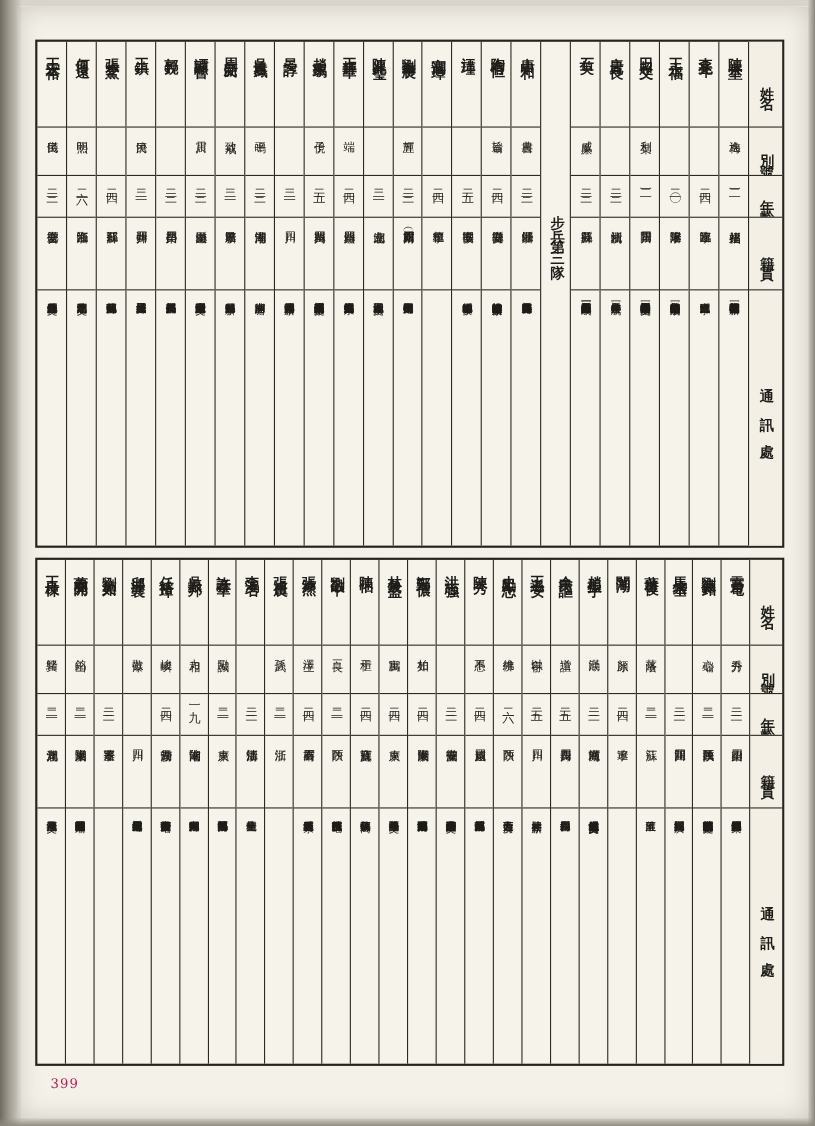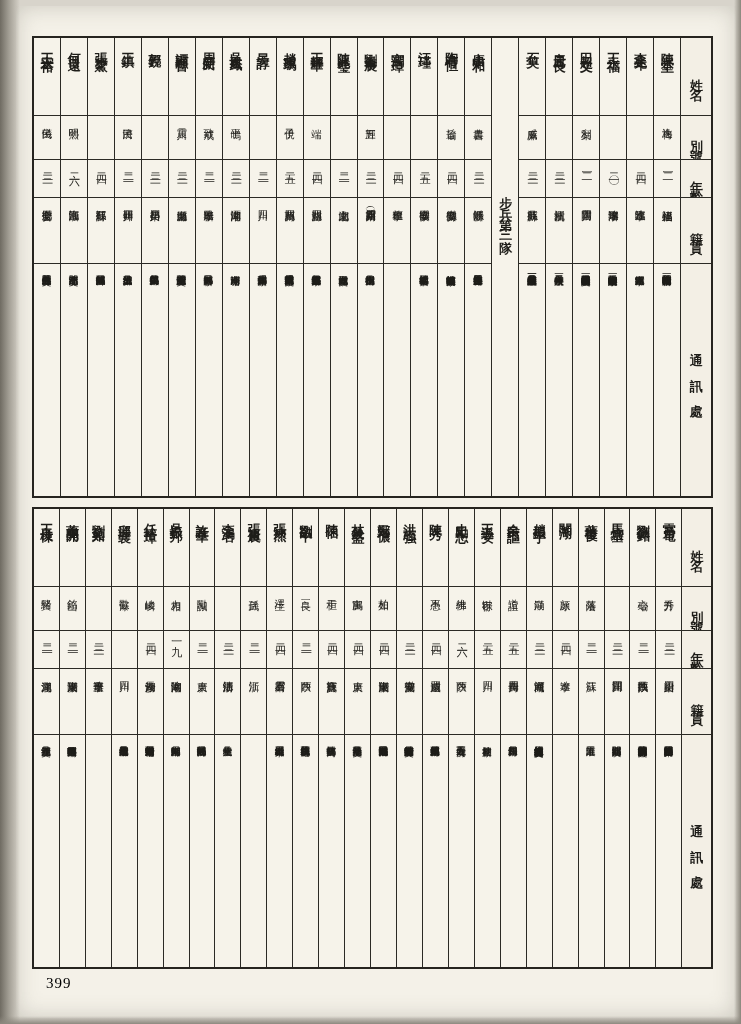--- a/index.html
+++ b/index.html
@@ -79,21 +79,21 @@
     display:flex;flex-direction:row;
     justify-content:center;align-items:flex-start;
     padding-top:148px;box-sizing:border-box;
   }
   .divider-label{
     writing-mode:vertical-rl;text-orientation:upright;
     font-size:13px;font-weight:bold;letter-spacing:11px;color:#1e1d19;
   }
   .page-number{
     position:absolute;left:46px;bottom:32px;
-    font-size:15px;color:#000000;letter-spacing:1px;font-family:Liberation Serif, serif;
+    font-size:12px;color:#be185d;letter-spacing:1px;
   }
 </style>
 </head>
 <body>
 
 <div class="page">
   <div class="paper"></div>
   <div class="edge-left"></div>
   <div class="edge-right"></div>
   <div class="edge-bottom"></div>

